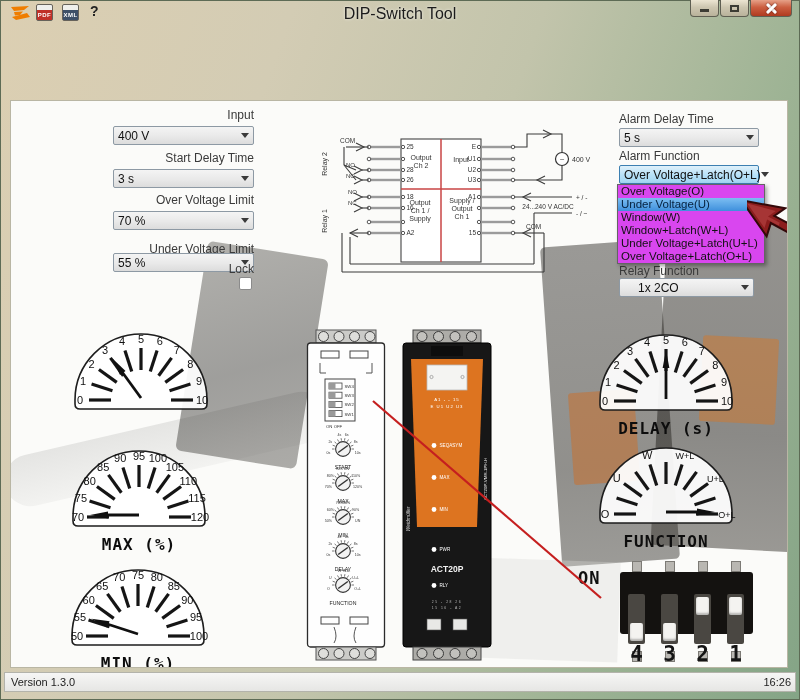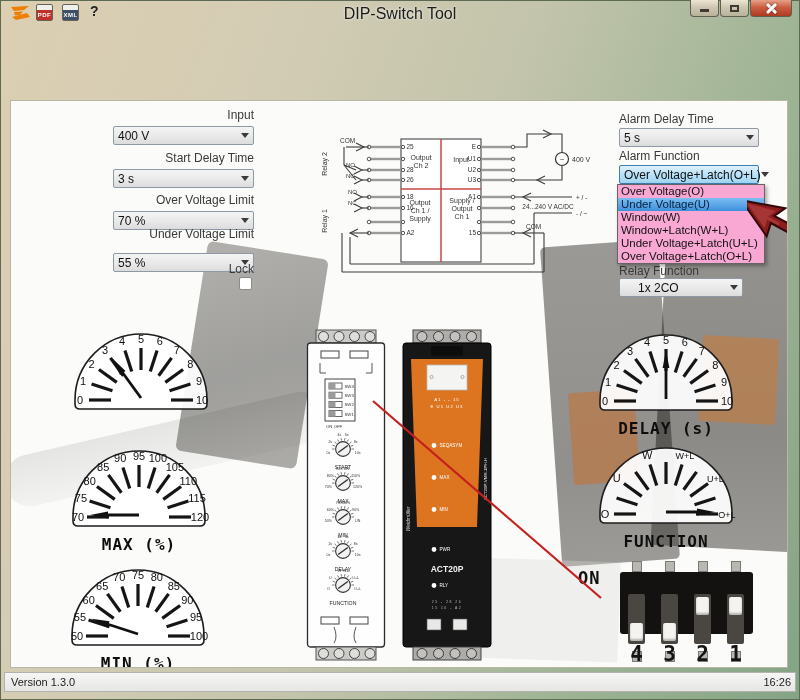--- a/index.html
+++ b/index.html
@@ -62,21 +62,21 @@
   
   .combo{position:relative;height:19px;border:1px solid #8d99a4;border-radius:2px;
     background:linear-gradient(#f4f4f4,#e9e9e9 55%,#dcdcdc);display:flex;align-items:center;
     padding:0 4px;font-size:12px;color:#111;box-sizing:border-box;white-space:nowrap;}
   .combo .arr{margin-left:auto;width:0;height:0;border-left:4px solid transparent;
     border-right:4px solid transparent;border-top:5px solid #3a3a3a;}
   .combo.focused{border-color:#3c7fb1;background:linear-gradient(#dff1fb,#b6e0f7 55%,#a2d6f2);}
   .ctl{position:absolute;z-index:3;}
   .ctl-label{position:absolute;z-index:3;font-size:12px;color:#3a3a3a;}
   .lbl-right{width:191px;left:52px;text-align:right;}
-  .droplist{position:absolute;left:606px;top:83px;width:146px;background:#f9a8d4;
+  .droplist{position:absolute;left:606px;top:83px;width:146px;background:#d946ef;
     border:1px solid #646464;box-shadow:2px 2px 4px rgba(0,0,0,.35);z-index:10;}
   .dl-item{height:13px;line-height:13px;font-size:11.5px;color:#111;padding-left:3px;white-space:nowrap;overflow:hidden;}
   .dl-item.hl{background:linear-gradient(#7cbef2,#3f90dc);color:#06223f;}
   .checkbox{position:absolute;width:13px;height:13px;background:#fff;border:1px solid #8b8b8b;
     border-radius:2px;z-index:3;box-sizing:border-box;}
   
   .gauge{position:absolute;width:150px;z-index:2;}
   .gauge-title{width:150px;text-align:center;font-family:"DejaVu Sans Mono",monospace;
     font-weight:bold;font-size:16px;letter-spacing:1px;color:#0d0d0d;margin-top:1px;}
   
@@ -440,21 +440,21 @@
     <div class="ctl-label lbl-right" style="top:50px;">Start Delay Time</div>
     <div class="ctl combo" style="left:102px;top:68px;width:141px;">
       <span>3 s</span>
         <span class="arr"></span>
     </div>
     <div class="ctl-label lbl-right" style="top:92px;">Over Voltage Limit</div>
     <div class="ctl combo" style="left:102px;top:110px;width:141px;">
       <span>70 %</span>
         <span class="arr"></span>
     </div>
-    <div class="ctl-label lbl-right" style="top:126px;">Under Voltage Limit</div>
+    <div class="ctl-label lbl-right" style="top:141px;">Under Voltage Limit</div>
     <div class="ctl combo" style="left:102px;top:152px;width:141px;">
       <span>55 %</span>
         <span class="arr"></span>
     </div>
     <div class="ctl-label" style="left:215px;top:161px;width:28px;text-align:right;">Lock</div>
     <div class="checkbox" style="left:228px;top:176px;"></div>
 
     <div class="ctl-label" style="left:608px;top:11px;">Alarm Delay Time</div>
     <div class="ctl combo" style="left:608px;top:27px;width:140px;">
       <span>5 s</span>
@@ -467,21 +467,21 @@
     </div>
     <div class="droplist" id="droplist">
         <div class="dl-item">Over Voltage(O)</div>
         <div class="dl-item hl">Under Voltage(U)</div>
         <div class="dl-item">Window(W)</div>
         <div class="dl-item">Window+Latch(W+L)</div>
         <div class="dl-item">Under Voltage+Latch(U+L)</div>
         <div class="dl-item">Over Voltage+Latch(O+L)</div>
       </div>
     <div class="ctl-label" style="left:608px;top:163px;">Relay Function</div>
-    <div class="ctl combo" style="left:608px;top:177px;width:124px;padding-left:18px;">
+    <div class="ctl combo" style="left:608px;top:177px;width:135px;padding-left:18px;">
       <span>1x 2CO</span>
         <span class="arr"></span>
     </div>
 
     <div class="gauge" style="left:55px;top:215px;">
       <svg width="150" height="97" viewBox="0 0 150 97">
           <path d="M9,84 A66 66 0 0 1 141,84 L141,88 Q141,93 136,93 L14,93 Q9,93 9,88 Z" fill="rgba(255,255,255,0.93)" stroke="#1d1d1d" stroke-width="1.6" stroke-linejoin="round"></path>
           <line x1="45" y1="84" x2="23" y2="84" stroke="#151515" stroke-width="3.2"></line>
           <text x="14" y="87.49999999999999" text-anchor="middle" font-size="11" fill="#111">0</text>
           <line x1="46.46830451114539" y1="74.72949016875157" x2="25.545061152652018" y2="67.93111629250274" stroke="#151515" stroke-width="3.2"></line>

